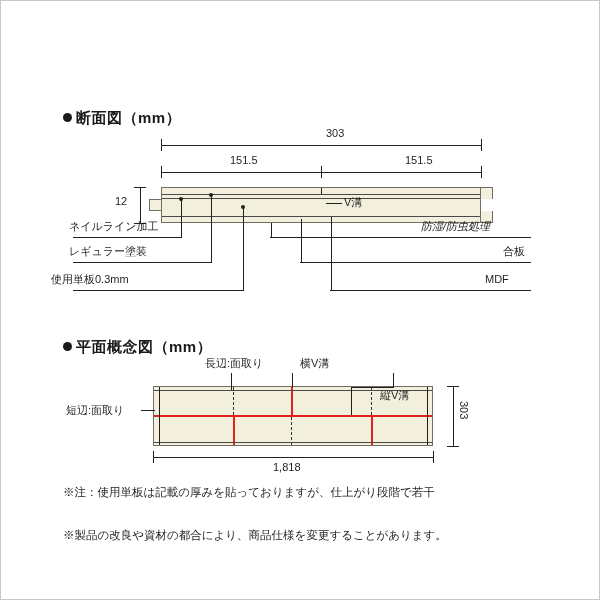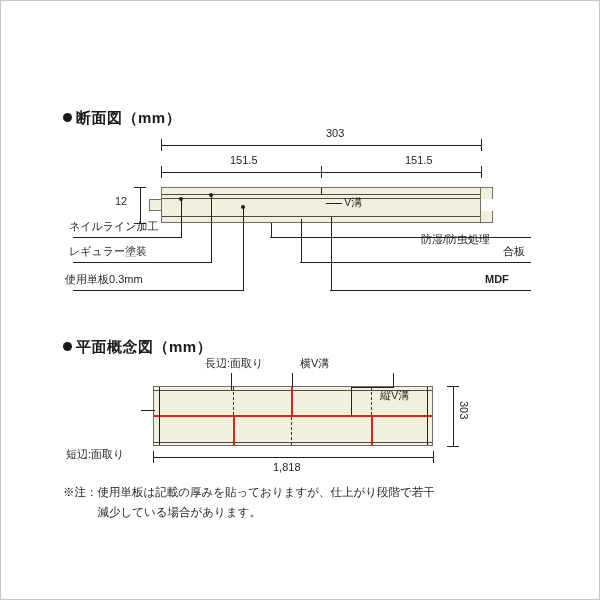--- a/index.html
+++ b/index.html
@@ -163,33 +163,33 @@
     <div class="lbl" style="left:68px; top:205px; transform:translateY(-100%);">ネイルライン加工</div>
 
     <div class="dot" style="left:208px; top:166px;"></div>
     <div class="vline" style="left:210px; top:168px; height:67px;"></div>
     <div class="hline" style="left:72px; top:235px; width:139px;"></div>
     <div class="lbl" style="left:68px; top:230px; transform:translateY(-100%);">レギュラー塗装</div>
 
     <div class="dot" style="left:240px; top:178px;"></div>
     <div class="vline" style="left:242px; top:180px; height:83px;"></div>
     <div class="hline" style="left:72px; top:263px; width:171px;"></div>
-    <div class="lbl" style="left:64px; top:258px; transform:translateY(-100%);text-align:right;">使用単板0.3mm</div>
+    <div class="lbl" style="left:50px; top:258px; transform:translateY(-100%);text-align:right;">使用単板0.3mm</div>
 
     <div class="vline" style="left:270px; top:196px; height:14px;"></div>
     <div class="hline" style="left:269px; top:210px; width:261px;"></div>
-    <div class="lbl" style="left:420px; top:218px; transform:translateY(-100%);">防湿/防虫処理</div>
+    <div class="lbl" style="left:420px; top:205px; transform:translateY(-100%);font-style:italic;">防湿/防虫処理</div>
 
     <div class="vline" style="left:300px; top:192px; height:43px;"></div>
     <div class="hline" style="left:299px; top:235px; width:231px;"></div>
     <div class="lbl" style="left:502px; top:230px; transform:translateY(-100%);">合板</div>
 
     <div class="vline" style="left:330px; top:190px; height:73px;"></div>
     <div class="hline" style="left:329px; top:263px; width:201px;"></div>
-    <div class="lbl" style="left:484px; top:258px; transform:translateY(-100%);font-weight:bold;">MDF</div>
+    <div class="lbl" style="left:484px; top:258px; transform:translateY(-100%);">MDF</div>
   </div>
 
   <div id="plan">
 
     <h2 class="section-heading" style="left:62px; top:325px;">
       <span class="bullet"></span><span>平面概念図（mm）</span>
     </h2>
 
     <div class="board" style="left:152px; top:385px; width:280px; height:60px;"></div>
 
@@ -212,30 +212,30 @@
     <div class="vline" style="left:230px; top:372px; height:17px;"></div>
 
     <div class="lbl" style="left:299px; top:368px; transform:translateY(-100%);">横V溝</div>
     <div class="vline" style="left:291px; top:372px; height:14px;"></div>
 
     <div class="lbl" style="left:379px; top:368px; transform:translateY(-100%);margin-top:32px;">縦V溝</div>
     <div class="vline" style="left:392px; top:372px; height:14px;"></div>
     <div class="hline" style="left:350px; top:386px; width:43px;"></div>
     <div class="vline" style="left:350px; top:386px; height:28px;"></div>
 
-    <div class="lbl" style="left:65px; top:403px;margin-top:44px;">短辺:面取り</div>
+    <div class="lbl" style="left:65px; top:403px;">短辺:面取り</div>
     <div class="hline" style="left:140px; top:409px; width:14px;"></div>
 
     <div class="hline" style="left:152px; top:456px; width:280px;"></div>
     <div class="tick" style="left:152px; top:450px; height:12px;"></div>
     <div class="tick" style="left:432px; top:450px; height:12px;"></div>
     <div class="lbl" style="left:272px; top:460px;">1,818</div>
 
     <div class="vline" style="left:452px; top:385px; height:60px;"></div>
     <div class="hline" style="left:446px; top:385px; width:12px;"></div>
     <div class="hline" style="left:446px; top:445px; width:12px;"></div>
     <div class="lbl" style="left:457px; top:400px; writing-mode:vertical-rl; text-orientation:mixed;">303</div>
   </div>
 
   <div class="note" style="left:62px; top:483px;">※注：使用単板は記載の厚みを貼っておりますが、仕上がり段階で若干</div>
-  <div class="note" style="left:62px; top:503px;">　　　減少している場合があります。</div>
+  <div class="note" style="left:62px; top:526px;">※製品の改良や資材の都合により、商品仕様を変更することがあります。</div>
 
 </div>
 
 </body></html>

